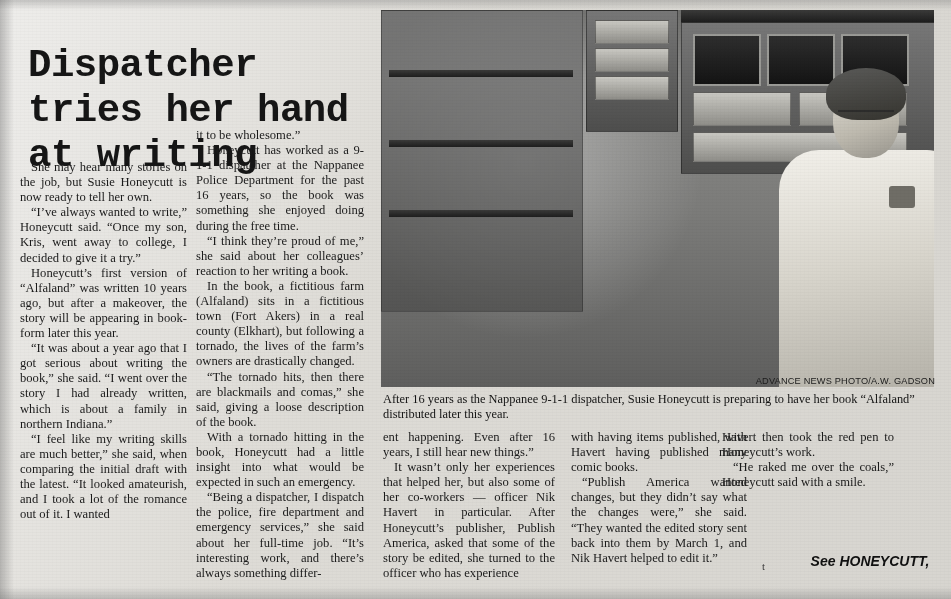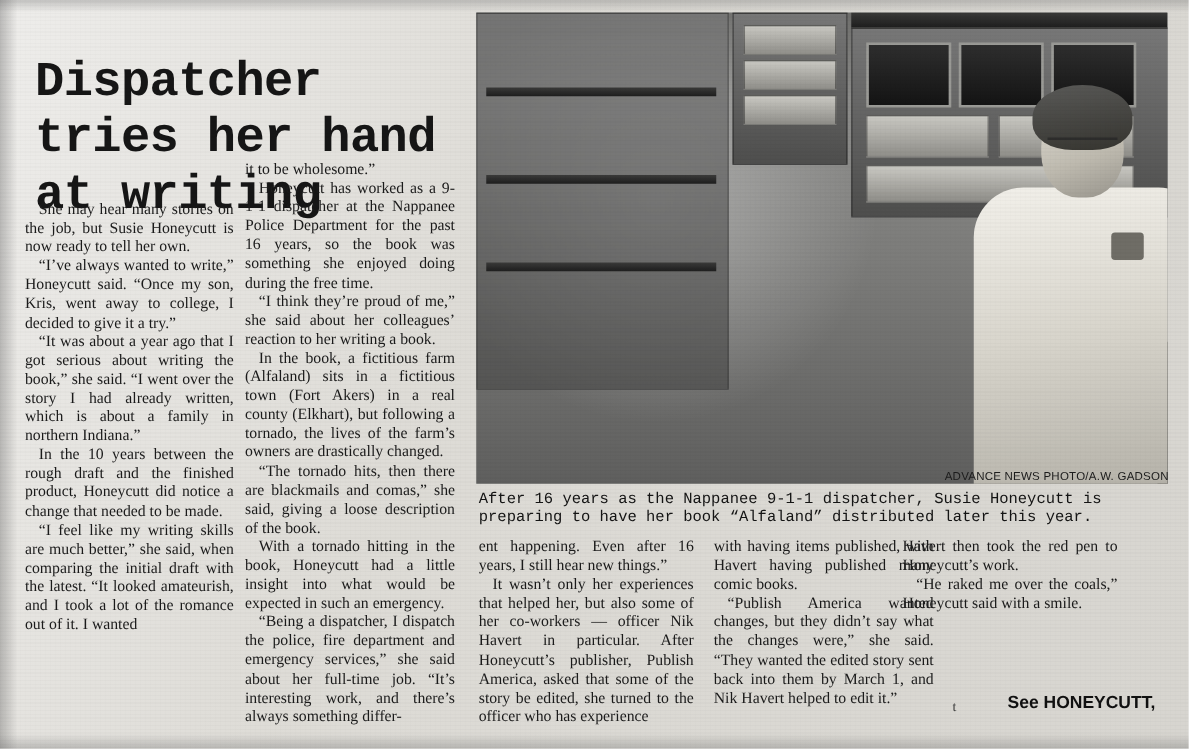--- a/index.html
+++ b/index.html
@@ -148,45 +148,46 @@
     position: absolute;
     left: 545px; top: 262px; width: 52px; height: 118px;
     background: linear-gradient(180deg, #3c3b38 0%, #1d1c1a 100%);
     border-radius: 14px 10px 0 0;
   }
   .cutline {
     position: absolute;
     left: 383px;
     top: 392px;
     width: 552px;
-    font-family: Liberation Mono, monospace;
+    font-family: Liberation Serif, serif;
     font-size: 12.4px;
     line-height: 14.6px;
     color: #141414;
   }
   .credit {
     position: absolute;
     right: 16px;
     top: 376px;
     font-family: "Liberation Sans", sans-serif;
     font-size: 9.2px;
     letter-spacing: 0.2px;
     color: #1c1c1c;
   }
   .jump {
     position: absolute;
     left: 806px;
     top: 552px;
     width: 128px;
-    text-align: left;
+    text-align: center;
     font-family: "Liberation Sans", sans-serif;
     font-weight: bold;
     font-size: 14px;
     line-height: 18px;
     color: #111;
+    font-style: italic;
   }
   .fold {
     position: absolute;
     left: 762px;
     top: 560px;
     font-size: 11px;
     color: #3a3a3a;
   }
   .edge-left {
     position: absolute;
@@ -214,22 +215,22 @@
   <div class="edge-bottom"></div>
 
   <div class="headline">Dispatcher tries her hand at writing</div>
 
   <div class="byline">
   </div>
 
   <div class="col col-1">
     <p class="first">She may hear many stories on the job, but Susie Honeycutt is now ready to tell her own.</p>
     <p>“I’ve always wanted to write,” Honeycutt said. “Once my son, Kris, went away to college, I decided to give it a try.”</p>
+    <p>Honeycutt’s first version of “Alfaland” was written 10 years ago, but after a makeover, the story will be appearing in book-form later this year.</p>
     <p>“It was about a year ago that I got serious about writing the book,” she said. “I went over the story I had already written, which is about a family in northern Indiana.”</p>
-    <p>In the 10 years between the rough draft and the finished product, Honeycutt did notice a change that needed to be made.</p>
     <p>“I feel like my writing skills are much better,” she said, when comparing the initial draft with the latest. “It looked amateurish, and I took a lot of the romance out of it. I wanted</p>
   </div>
 
   <div class="col col-2">
     <p class="first" style="text-indent:0">it to be wholesome.”</p>
     <p>Honeycutt has worked as a 9-1-1 dispatcher at the Nappanee Police Department for the past 16 years, so the book was something she enjoyed doing during the free time.</p>
     <p>“I think they’re proud of me,” she said about her colleagues’ reaction to her writing a book.</p>
     <p>In the book, a fictitious farm (Alfaland) sits in a fictitious town (Fort Akers) in a real county (Elkhart), but following a tornado, the lives of the farm’s owners are drastically changed.</p>
     <p>“The tornado hits, then there are blackmails and comas,” she said, giving a loose description of the book.</p>
     <p>With a tornado hitting in the book, Honeycutt had a little insight into what would be expected in such an emergency.</p>

